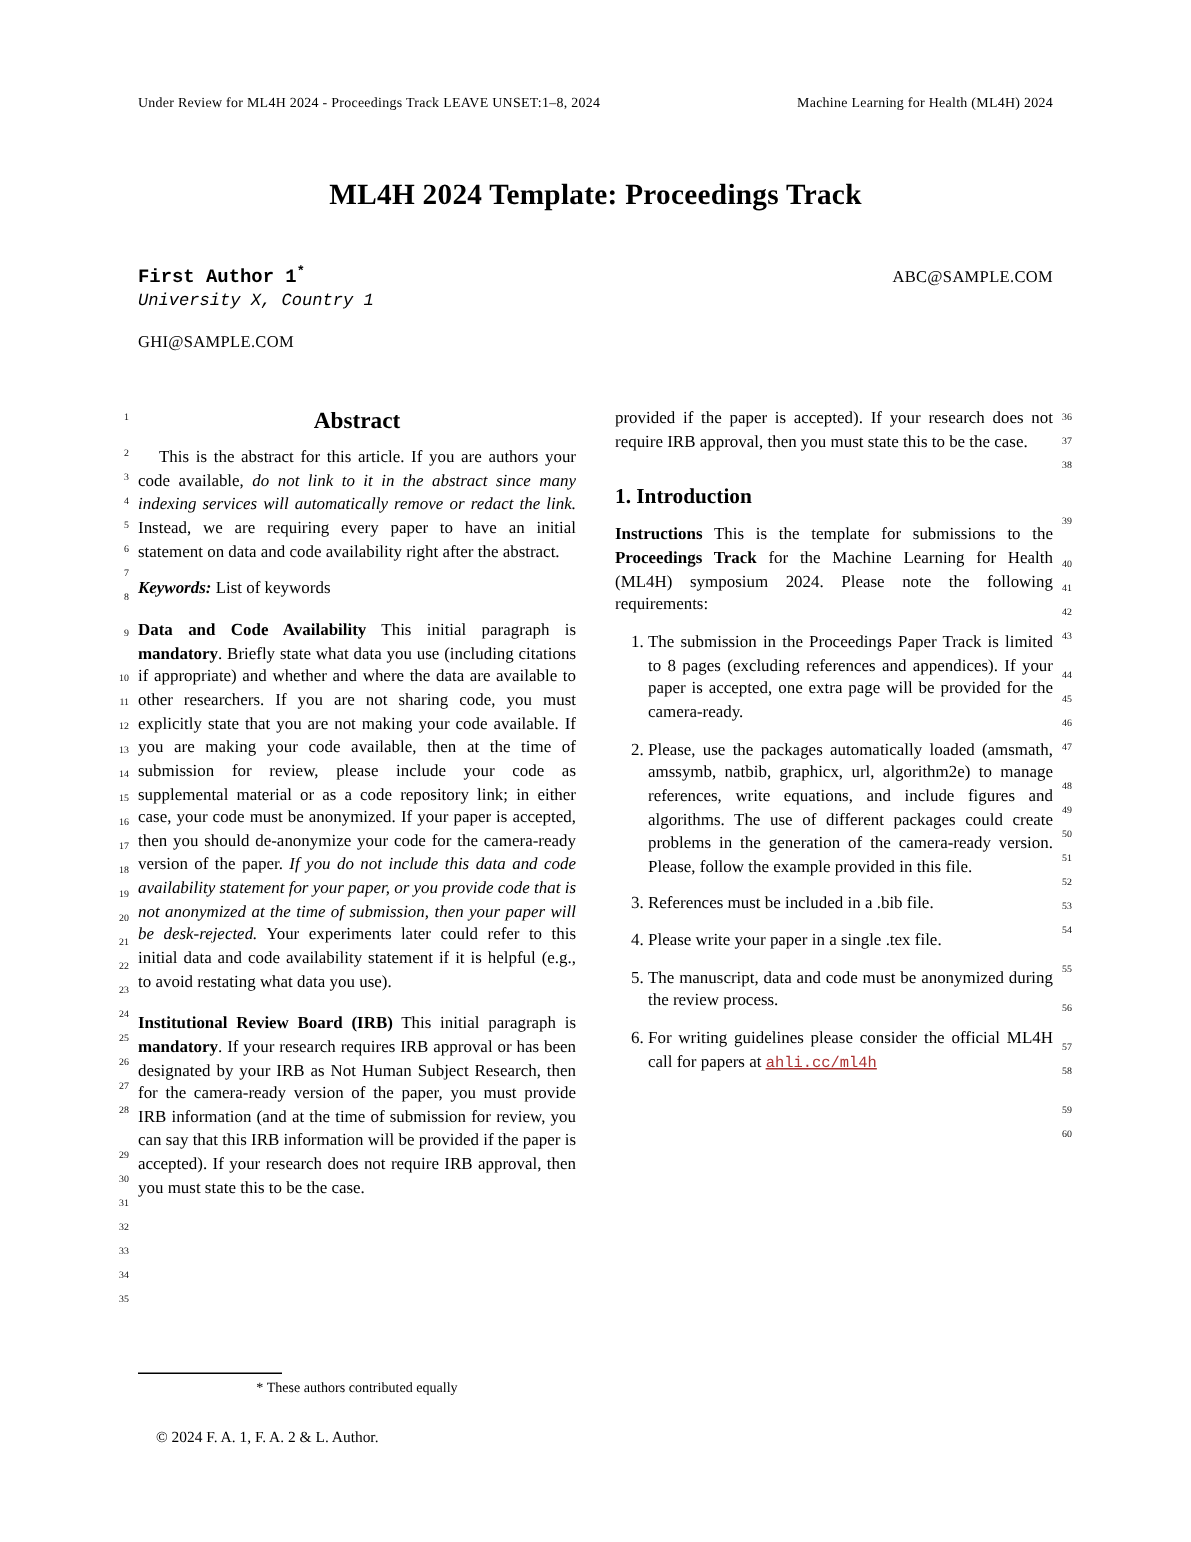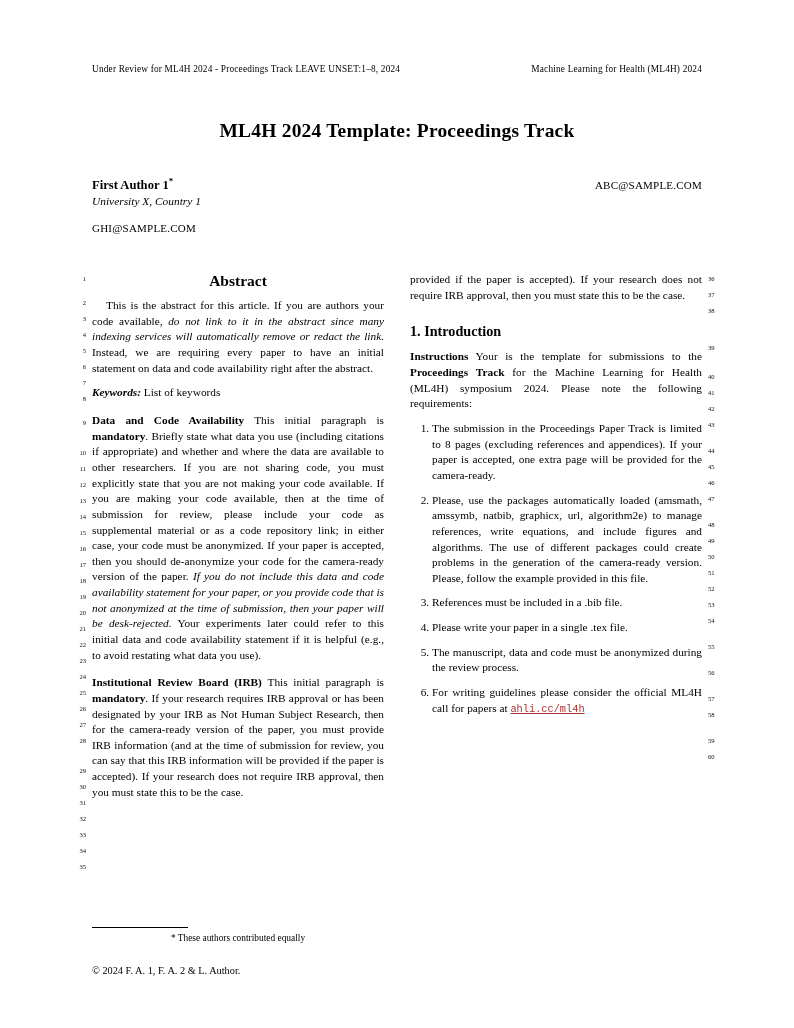--- a/index.html
+++ b/index.html
@@ -47,21 +47,21 @@
   }
 
   
   .authors { margin: 0 0 38px 0; }
   .author-row {
     display: flex;
     justify-content: space-between;
     align-items: baseline;
     margin-bottom: 11px;
   }
-  .author-left { line-height: 1.25; }
+  .author-left { line-height: 1.25; font-family: Liberation Mono, monospace; }
   .author-name {
     font-size: 12.6px;
     font-weight: bold;
     display: block;
   }
   .author-aff {
     font-size: 11.4px;
     font-style: italic;
     display: block;
   }
@@ -148,21 +148,21 @@
     border-top: 0.8px solid #000;
     margin: 0 0 5px 0;
   }
   .fn-text {
     font-size: 9.4px;
     text-align: center;
     margin: 0 0 22px 0;
   }
   .copyright {
     font-size: 10.3px;
-    margin: 0;
+    margin: 12px;
   }
 </style>
 </head>
 <body>
 
 <div class="page">
 
   <div class="runhead">
     <span class="runhead-left">Under Review for ML4H 2024 - Proceedings Track LEAVE UNSET:1–8, 2024</span>
     <span class="runhead-right">Machine Learning for Health (ML4H) 2024</span>
@@ -264,21 +264,21 @@
       <span class="lineno right" style="top:397px">56</span>
       <span class="lineno right" style="top:423px">57</span>
       <span class="lineno right" style="top:439px">58</span>
       <span class="lineno right" style="top:465px">59</span>
       <span class="lineno right" style="top:481px">60</span>
 
       <p class="body">provided if the paper is accepted). If your research does not require IRB approval, then you must state this to be the case.</p>
 
       <h2 class="section">1.  Introduction</h2>
 
-      <p class="body"><span class="runin">Instructions</span><span> Your is the template for submissions to the </span><span class="bold">Proceedings Track</span><span> for the Machine Learning for Health (ML4H) symposium 2024. Please note the following requirements:</span></p>
+      <p class="body"><span class="runin">Instructions</span><span> This is the template for submissions to the </span><span class="bold">Proceedings Track</span><span> for the Machine Learning for Health (ML4H) symposium 2024. Please note the following requirements:</span></p>
 
       <ol class="reqs">
         <li>The submission in the Proceedings Paper Track is limited to 8 pages (excluding references and appendices). If your paper is accepted, one extra page will be provided for the camera-ready.</li>
         <li>Please, use the packages automatically loaded (amsmath, amssymb, natbib, graphicx, url, algorithm2e) to manage references, write equations, and include figures and algorithms. The use of different packages could create problems in the generation of the camera-ready version. Please, follow the example provided in this file.</li>
         <li>References must be included in a .bib file.</li>
         <li>Please write your paper in a single .tex file.</li>
         <li>The manuscript, data and code must be anonymized during the review process.</li>
         <li><span>For writing guidelines please consider the official ML4H call for papers at </span><a class="url" href="#">ahli.cc/ml4h</a></li>
       </ol>
 

